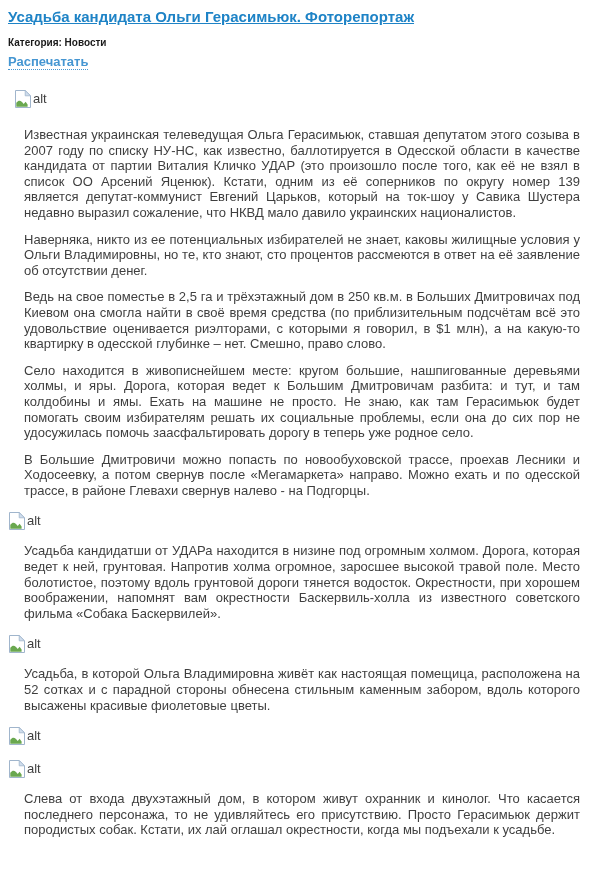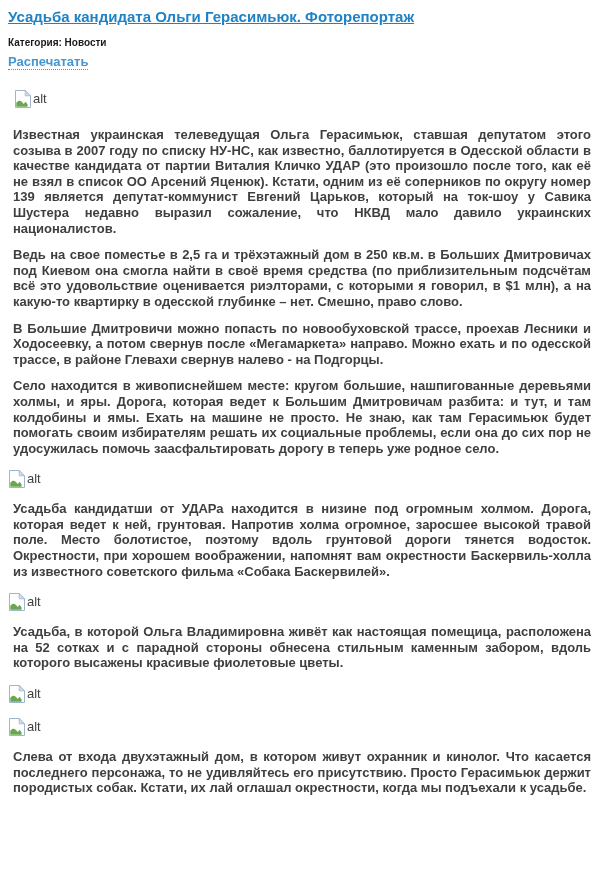--- a/index.html
+++ b/index.html
@@ -37,23 +37,22 @@
     text-decoration: none;
     border-bottom: 1px dotted #4596d2;
     line-height: 14px;
     margin: 0 0 2px 0;
     cursor: pointer;
     font-weight: bold;
   }
   .article-body p {
     text-align: justify;
     line-height: 15.6px;
-    margin: 11px 5px;
+    margin: 11px 16px;
     color: #3f3f3f;
-    font-weight: bold;
   }
   .inline-link {
     color: #4a9ad6;
     text-decoration: none;
     border-bottom: 1px dotted #4a9ad6;
     cursor: pointer;
   }
   .img-block {
     display: flex;
     align-items: center;
@@ -88,23 +87,24 @@
   <div class="article-body">
       <div class="img-block indent first-image">
         <svg width="18" height="20" viewBox="0 0 18 20">
           <path d="M1.5 1.5 H11.2 L16.5 6.8 V18.5 H1.5 Z" fill="#ffffff" stroke="#a0b5cc" stroke-width="1"></path>
           <path d="M11.2 1.5 V6.8 H16.5 Z" fill="#cfdded" stroke="#a0b5cc" stroke-width="0.8"></path>
           <path d="M2.3 17.7 V13.8 C5 10.2 7.6 11.6 9.7 15.1 L11.6 12.7 L13.6 15.4 V17.7 Z" fill="#6aa84f"></path>
         </svg>
         <span class="alt-text">alt</span>
       </div>
       <p>Известная украинская телеведущая Ольга Герасимьюк, ставшая депутатом этого созыва в 2007 году по списку НУ-НС, как известно, баллотируется в Одесской области в качестве кандидата от партии Виталия Кличко УДАР (это произошло после того, как её не взял в список ОО Арсений Яценюк). Кстати, одним из её соперников по округу номер 139 является депутат-коммунист Евгений Царьков, который на ток-шоу у Савика Шустера недавно выразил сожаление, что НКВД мало давило украинских националистов.</p>
+      <p>Наверняка, никто из ее потенциальных избирателей не знает, каковы жилищные условия у Ольги Владимировны, но те, кто знают, сто процентов рассмеются в ответ на её заявление об отсутствии денег.</p>
       <p>Ведь на свое поместье в 2,5 га и трёхэтажный дом в 250 кв.м. в Больших Дмитровичах под Киевом она смогла найти в своё время средства (по приблизительным подсчётам всё это удовольствие оценивается риэлторами, с которыми я говорил, в $1 млн), а на какую-то квартирку в одесской глубинке – нет. Смешно, право слово.</p>
+      <p>Село находится в живописнейшем месте: кругом большие, нашпигованные деревьями холмы, и яры. Дорога, которая ведет к Большим Дмитровичам разбита: и тут, и там колдобины и ямы. Ехать на машине не просто. Не знаю, как там Герасимьюк будет помогать своим избирателям решать их социальные проблемы, если она до сих пор не удосужилась помочь заасфальтировать дорогу в теперь уже родное село.</p>
       <p>В Большие Дмитровичи можно попасть по новообуховской трассе, проехав Лесники и Ходосеевку, а потом свернув после «Мегамаркета» направо. Можно ехать и по одесской трассе, в районе Глевахи свернув налево - на Подгорцы.</p>
-      <p>Село находится в живописнейшем месте: кругом большие, нашпигованные деревьями холмы, и яры. Дорога, которая ведет к Большим Дмитровичам разбита: и тут, и там колдобины и ямы. Ехать на машине не просто. Не знаю, как там Герасимьюк будет помогать своим избирателям решать их социальные проблемы, если она до сих пор не удосужилась помочь заасфальтировать дорогу в теперь уже родное село.</p>
       <div class="img-block">
         <svg width="18" height="20" viewBox="0 0 18 20">
           <path d="M1.5 1.5 H11.2 L16.5 6.8 V18.5 H1.5 Z" fill="#ffffff" stroke="#a0b5cc" stroke-width="1"></path>
           <path d="M11.2 1.5 V6.8 H16.5 Z" fill="#cfdded" stroke="#a0b5cc" stroke-width="0.8"></path>
           <path d="M2.3 17.7 V13.8 C5 10.2 7.6 11.6 9.7 15.1 L11.6 12.7 L13.6 15.4 V17.7 Z" fill="#6aa84f"></path>
         </svg>
         <span class="alt-text">alt</span>
       </div>
       <p>Усадьба кандидатши от УДАРа находится в низине под огромным холмом. Дорога, которая ведет к ней, грунтовая. Напротив холма огромное, заросшее высокой травой поле. Место болотистое, поэтому вдоль грунтовой дороги тянется водосток. Окрестности, при хорошем воображении, напомнят вам окрестности Баскервиль-холла из известного советского фильма «Собака Баскервилей».</p>
       <div class="img-block">

